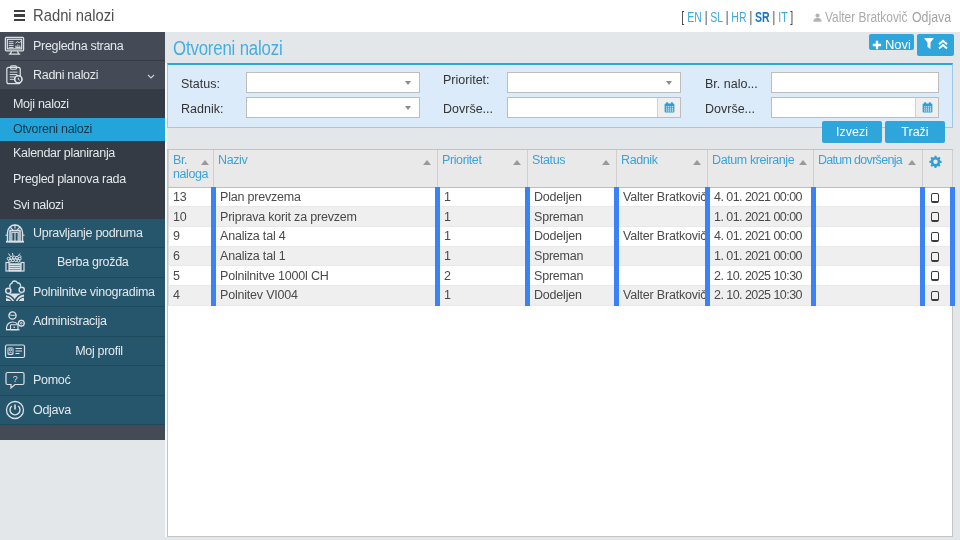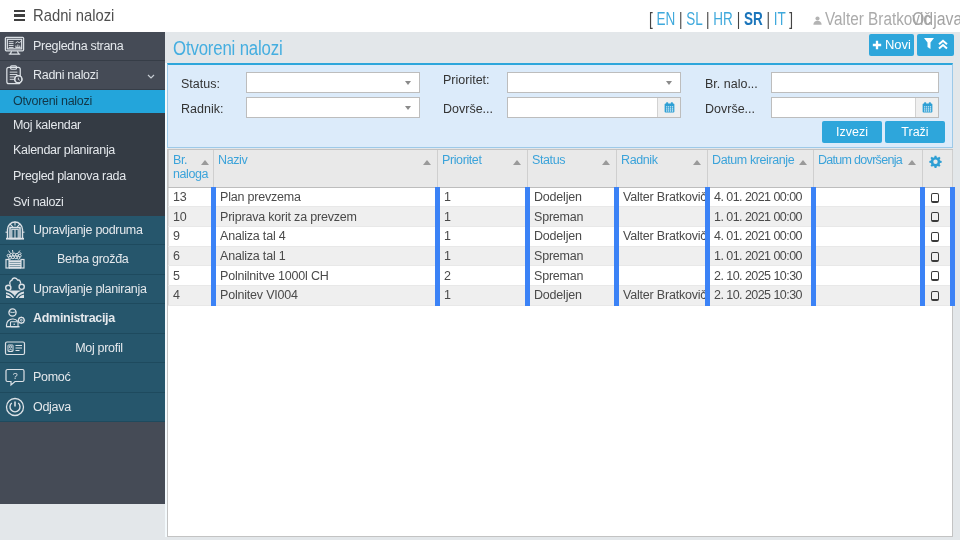--- a/index.html
+++ b/index.html
@@ -3,47 +3,47 @@
 <meta charset="utf-8">
 <style>
 * { margin:0; padding:0; box-sizing:border-box; }
 html,body { width:960px; height:540px; overflow:hidden; font-family:"Liberation Sans", sans-serif; }
 body { position:relative; background:#E3E7EA; }
 
 .topbar { position:absolute; left:0; top:0; width:960px; height:32px; background:#fff; z-index:5; }
 .burger { position:absolute; left:14px; top:10px; width:11px; height:12px; }
 .burger div { height:2.2px; background:#404040; margin-bottom:2.2px; }
 .apptitle { position:absolute; left:33px; top:6px; font-size:17px; color:#4f4f4f; transform:scaleX(0.87); transform-origin:0 50%; }
-.toplinks { position:absolute; left:0; top:0; width:960px; height:32px; font-size:18px; color:#444; white-space:nowrap; }
+.toplinks { position:absolute; left:0; top:0; width:960px; height:32px; font-size:14px; color:#444; white-space:nowrap; }
 .langs { position:absolute; right:167px; top:9px; transform:scaleX(0.75); transform-origin:100% 50%; }
 .picon { position:absolute; left:812px; top:10px; }
 .uname { position:absolute; left:825px; top:9px; transform:scaleX(0.85); transform-origin:0 50%; }
 .odj { position:absolute; left:912px; top:9px; transform:scaleX(0.88); transform-origin:0 50%; }
 .toplinks .lb { color:#3FA9DC; text-decoration:none; }
 .toplinks .sr { color:#1B75BB; font-weight:bold; }
 .toplinks .sep { color:#444; }
 .uname { color:#ABABAB; }
 .odj { color:#A3A3A3 !important; }
 
-.sidebar { position:absolute; left:0; top:32px; width:165px; height:472px; background:#454B56; color:#E4E8EC; font-size:12.5px; letter-spacing:-0.3px; }
+.sidebar { position:absolute; left:0; top:32px; width:165px; height:408px; background:#454B56; color:#E4E8EC; font-size:12.5px; letter-spacing:-0.3px; }
 .sitem { position:relative; background:#454B56; border-bottom:1px solid #363D47; display:flex; align-items:center; }
 .sitem .txt { margin-left:33px; }
 .sitem svg { position:absolute; left:3px; top:50%; transform:translateY(-50%); }
 .sub { background:#343B44; display:flex; align-items:center; padding-left:13px; }
 .sub.active { background:#23A5DB; color:#123647; }
 .teal { background:#26566C !important; border-bottom:1px solid #1E4A5E !important; }
 
 
 .main { position:absolute; left:165px; top:32px; width:795px; height:508px; background:#E3E7EA; }
 .pagetitle { position:absolute; left:8px; top:5px; font-size:20px; letter-spacing:-0.2px; color:#45AEE0; transform:scaleX(0.84); transform-origin:0 50%; }
 .btn { background:#2EA6DB; color:#fff; border-radius:2px; font-size:13px; text-align:center; }
-.bnovi { position:absolute; left:704px; top:2px; width:45px; height:22px; line-height:22px; }
+.bnovi { position:absolute; left:704px; top:2px; width:45px; height:16px; line-height:22px; }
 .bfilt { position:absolute; left:752px; top:2px; width:37px; height:22px; line-height:22px; }
 
-.filter { position:absolute; left:2px; top:31px; width:786px; height:85px; background:#DCEBFA; border:1px solid #9DC9E8; border-top:2px solid #2EA6DB; }
+.filter { position:absolute; left:2px; top:31px; width:786px; height:65px; background:#DCEBFA; border:1px solid #9DC9E8; border-top:2px solid #2EA6DB; }
 .flabel { position:absolute; font-size:12.5px; color:#333; }
 .finput { position:absolute; height:21px; background:#fff; border:1px solid #BDBDBD; }
 .selarr { position:absolute; right:8px; top:8px; width:0; height:0; border-left:3.5px solid transparent; border-right:3.5px solid transparent; border-top:4.5px solid #8a8a8a; }
 .calbtn { position:absolute; right:0; top:0; width:23px; height:19px; background:#EFEFEF; border-left:1px solid #D2D2D2; text-align:center; }
 .fbtn { position:absolute; height:22px; line-height:22px; font-size:12.5px; }
 
 .tablewrap { position:absolute; left:2px; top:117px; width:786px; height:388px; background:#fff; border:1px solid #C3C3C3; }
 table { border-collapse:collapse; table-layout:fixed; width:784px; font-size:12.5px; letter-spacing:-0.2px; }
 th { background:#E9E9E9; color:#3BA3DA; font-weight:normal; text-align:left; padding:3px 0 2px 4px; border:1px solid #CFCFCF; border-top:none; border-bottom:1px solid #BDBDBD; height:37px; vertical-align:top; position:relative; letter-spacing:-0.4px; }
 th:nth-child(7) { letter-spacing:-0.7px; }
@@ -76,22 +76,22 @@
         <path d="M7 9h8M7 11.5h8M7 14h6M7 16.5h5" stroke-width="1"></path>
         <circle cx="16" cy="16.5" r="3.8" fill="#454B56"></circle>
         <circle cx="16" cy="16.5" r="3.8"></circle>
         <path d="M16 14.8v1.9l1.4.8" stroke-width="1"></path>
       </svg>
       <span class="txt">Radni nalozi</span>
       <svg class="chev" width="8" height="5" viewBox="0 0 8 5" style="position:absolute; left:auto; right:10px; top:13px; transform:none;">
         <path d="M1 1l3 3 3-3" stroke="#C7CDD3" stroke-width="1.2" fill="none"></path>
       </svg>
     </div>
+  <div class="sub" style="height:28px;">Moji nalozi</div>
   <div class="sub active" style="height:23px;">Otvoreni nalozi</div>
-  <div class="sub" style="height:25px;">Moj kalendar</div>
   <div class="sub" style="height:25.5px;">Kalendar planiranja</div>
   <div class="sub" style="height:25.5px;">Pregled planova rada</div>
   <div class="sub" style="height:27px;">Svi nalozi</div>
   <div class="sitem teal" style="height:29.5px;">
       <svg width="24" height="24" viewBox="0 0 24 24" fill="none" stroke="#DCE1E6" stroke-width="1.4">
         <path d="M4.5 20.5v-9a7.5 7.5 0 0115 0v9"></path>
         <path d="M12 3.6v4M7 6l2.8 2.8M17 6l-2.8 2.8" stroke-width="1.1"></path>
         <rect x="7" y="9.5" width="10" height="11" stroke-width="1.5"></rect>
         <rect x="8.8" y="11.3" width="6.4" height="9.2" stroke-width="1.1"></rect>
         <path d="M12 11.3v9.2" stroke-width="1.1"></path>
@@ -120,23 +120,23 @@
     </div>
   <div class="sitem teal" style="height:29.5px;">
       <svg width="24" height="24" viewBox="0 0 24 24" fill="none" stroke="#DCE1E6" stroke-width="1.2">
         <path d="M7.5 7.8a2.6 2.6 0 011.3-4.4 3 3 0 015.8-.3 2.4 2.4 0 012.6 3.6" stroke-width="1.3"></path>
         <circle cx="5.3" cy="10.8" r="2.6" stroke-width="1.4"></circle>
         <circle cx="18.7" cy="9.8" r="2.6" stroke-width="1.4"></circle>
         <path d="M3 13.5h18v7.5H3z" fill="#DCE1E6" stroke="none"></path>
         <path d="M3 14.5c4 .5 7 2.5 9 6.5M21 13.8c-4.5.7-7.5 2.9-9 7.2" stroke="#26566C" stroke-width="1.4"></path>
         <path d="M3 17.5c2.5.5 4.5 1.7 5.8 3.5M21 17c-2.8.6-4.8 1.9-6 4" stroke="#26566C" stroke-width="1.1"></path>
       </svg>
-      <span class="txt">Upravljanje planiranja</span>
-    </div>
-  <div class="sitem teal" style="height:29.5px;font-weight:bold;">
+      <span class="txt">Polnilnitve vinogradima</span>
+    </div>
+  <div class="sitem teal" style="height:29.5px;">
       <svg width="24" height="24" viewBox="0 0 24 24" fill="none" stroke="#DCE1E6" stroke-width="1.2">
         <circle cx="9.5" cy="6.5" r="3.6" stroke-width="1.3"></circle>
         <path d="M5.9 5.4c2.2 1.3 5 1.4 7.2.2" stroke-width="1"></path>
         <path d="M3.5 20.5v-1.5a6 6 0 016-6h.5a6 6 0 014.8 2.4"></path>
         <path d="M3 20.7h13.5" stroke-width="1.4"></path>
         <rect x="7.5" y="15.8" width="7.5" height="4.9" rx="0.6" stroke-width="1.1"></rect>
         <circle cx="11.2" cy="18.2" r="0.8" fill="#DCE1E6" stroke="none"></circle>
         <circle cx="18.3" cy="14.2" r="2.9" stroke-width="1.2"></circle>
         <circle cx="18.3" cy="14.2" r="0.9" stroke-width="0.9"></circle>
         <path d="M18.3 10.7v1.2M18.3 16.7v1.2M14.8 14.2h1.2M20.9 14.2h1.2M15.9 11.8l.9.9M19.9 16.2l.9.9M20.8 11.8l-.9.9M16.8 16.2l-.9.9" stroke-width="1"></path>

